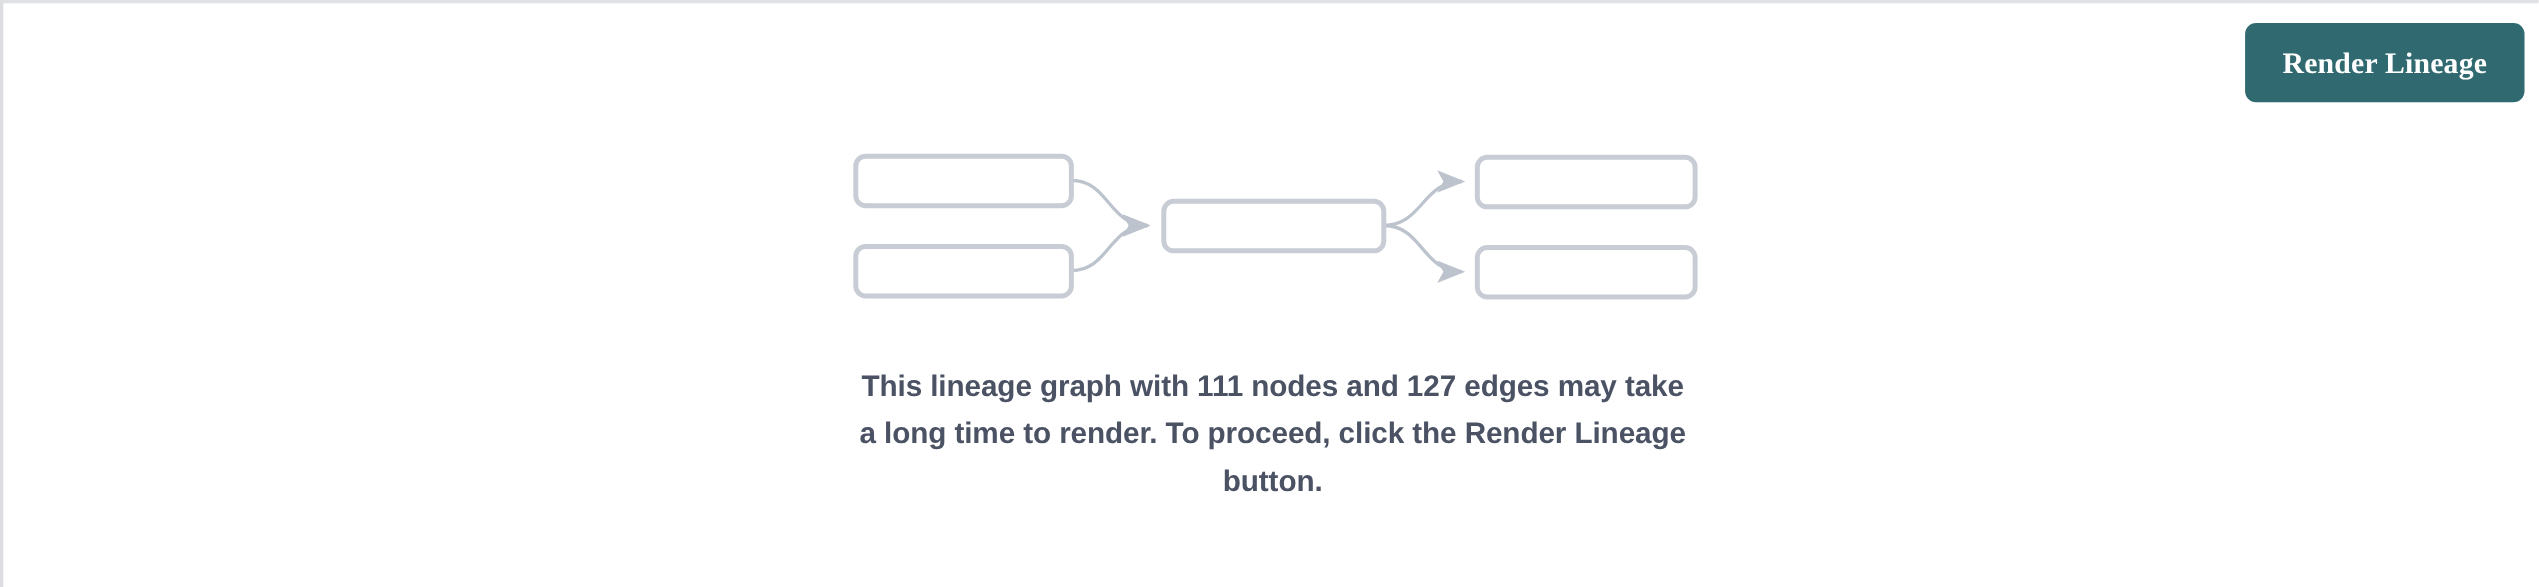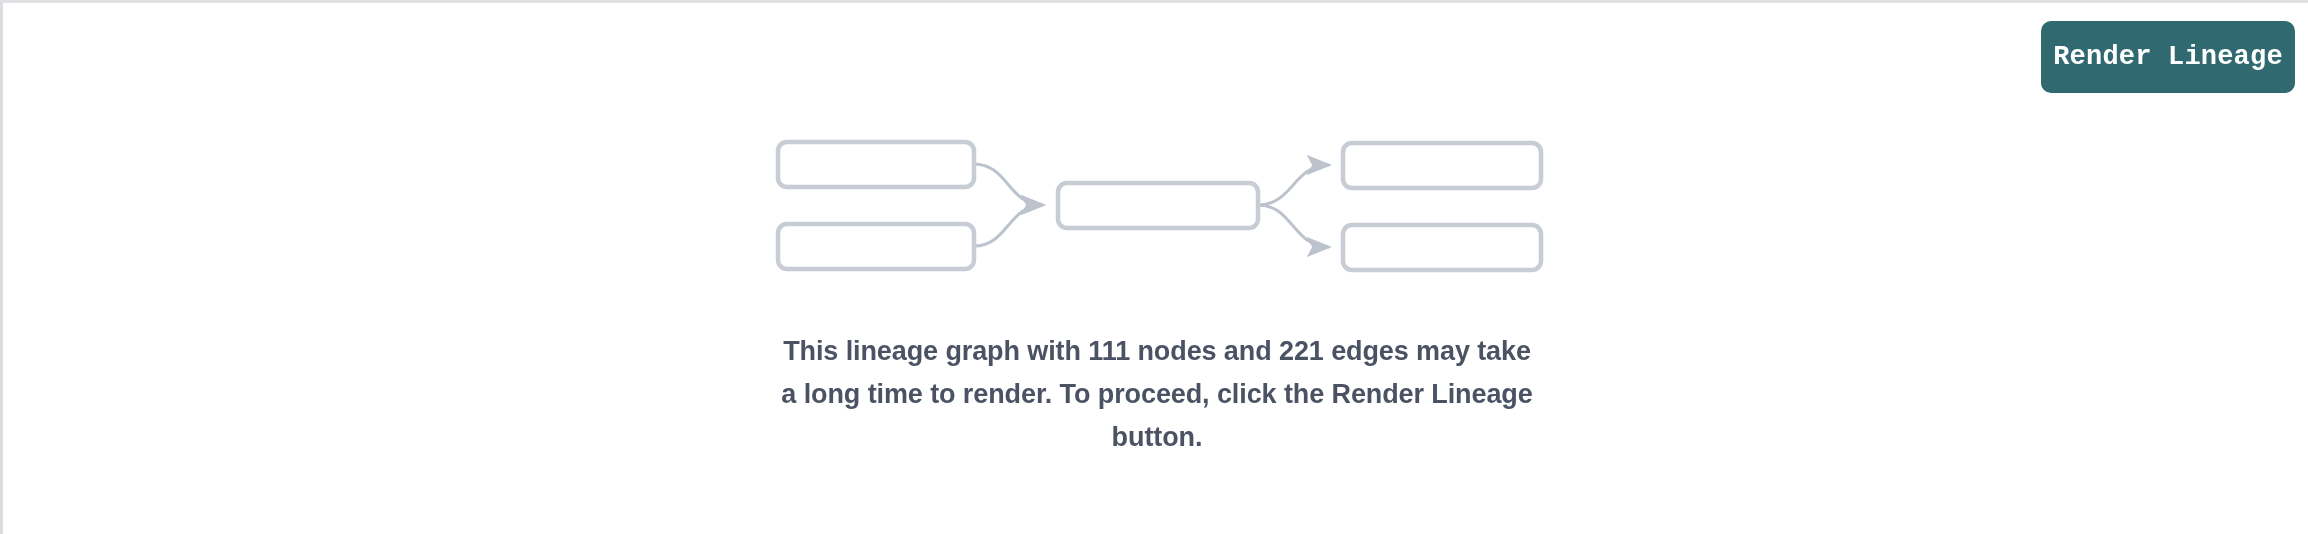--- a/index.html
+++ b/index.html
@@ -27,21 +27,21 @@
   .render-lineage-button {
     position: absolute;
     left: 2038px;
     top: 18px;
     width: 254px;
     height: 72px;
     background: #30696f;
     color: #ffffff;
     border: none;
     border-radius: 10px;
-    font-family: Liberation Mono, monospace;
+    font-family: Liberation Serif, serif;
     font-size: 27px;
     font-weight: bold;
     letter-spacing: 0.2px;
     cursor: pointer;
     display: flex;
     align-items: center;
     justify-content: center;
     line-height: 1;
     padding: 0 10px;
     white-space: nowrap;
@@ -112,15 +112,15 @@
       <path class="ph-edge" marker-end="url(#ph-arrowhead)" d="M1255,202 C1290,202 1290,244 1326,244"></path>
 
       <rect class="ph-node" x="775" y="139" width="196" height="45" rx="9" ry="9"></rect>
       <rect class="ph-node" x="775" y="221" width="196" height="45" rx="9" ry="9"></rect>
       <rect class="ph-node" x="1055" y="180" width="200" height="45" rx="9" ry="9"></rect>
       <rect class="ph-node" x="1340" y="140" width="198" height="45" rx="9" ry="9"></rect>
       <rect class="ph-node" x="1340" y="222" width="198" height="45" rx="9" ry="9"></rect>
     </svg>
   </div>
 
-  <div class="lineage-message">This lineage graph with 111 nodes and 221 edges may take a long time to render. To proceed, click the Render Lineage button.</div>
+  <div class="lineage-message">This lineage graph with 111 nodes and 127 edges may take a long time to render. To proceed, click the Render Lineage button.</div>
 
 </div>
 
 </body></html>

